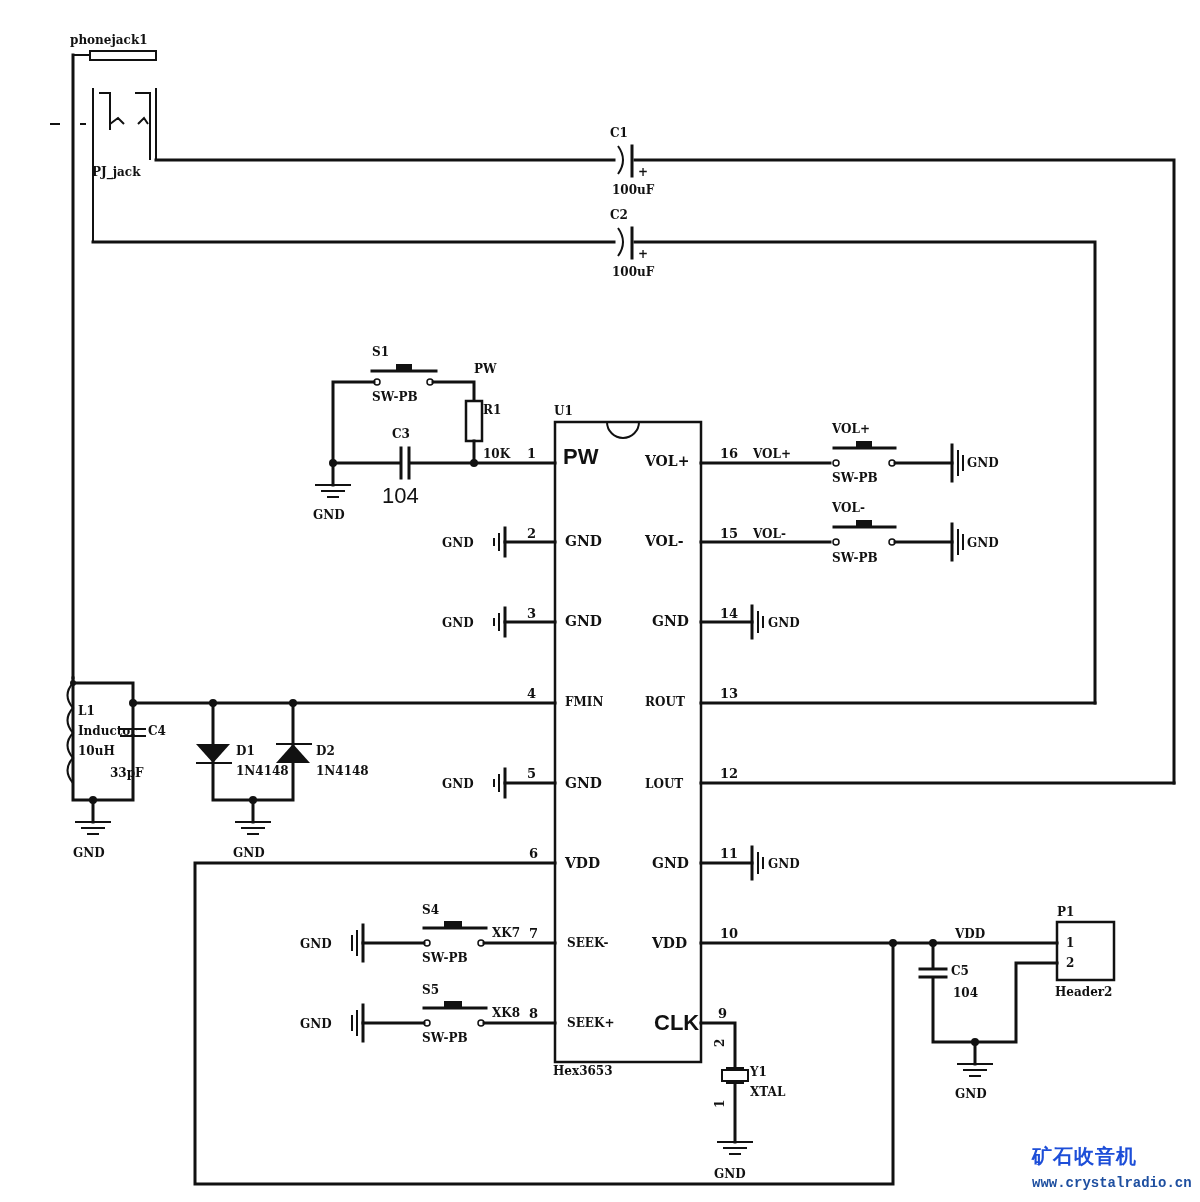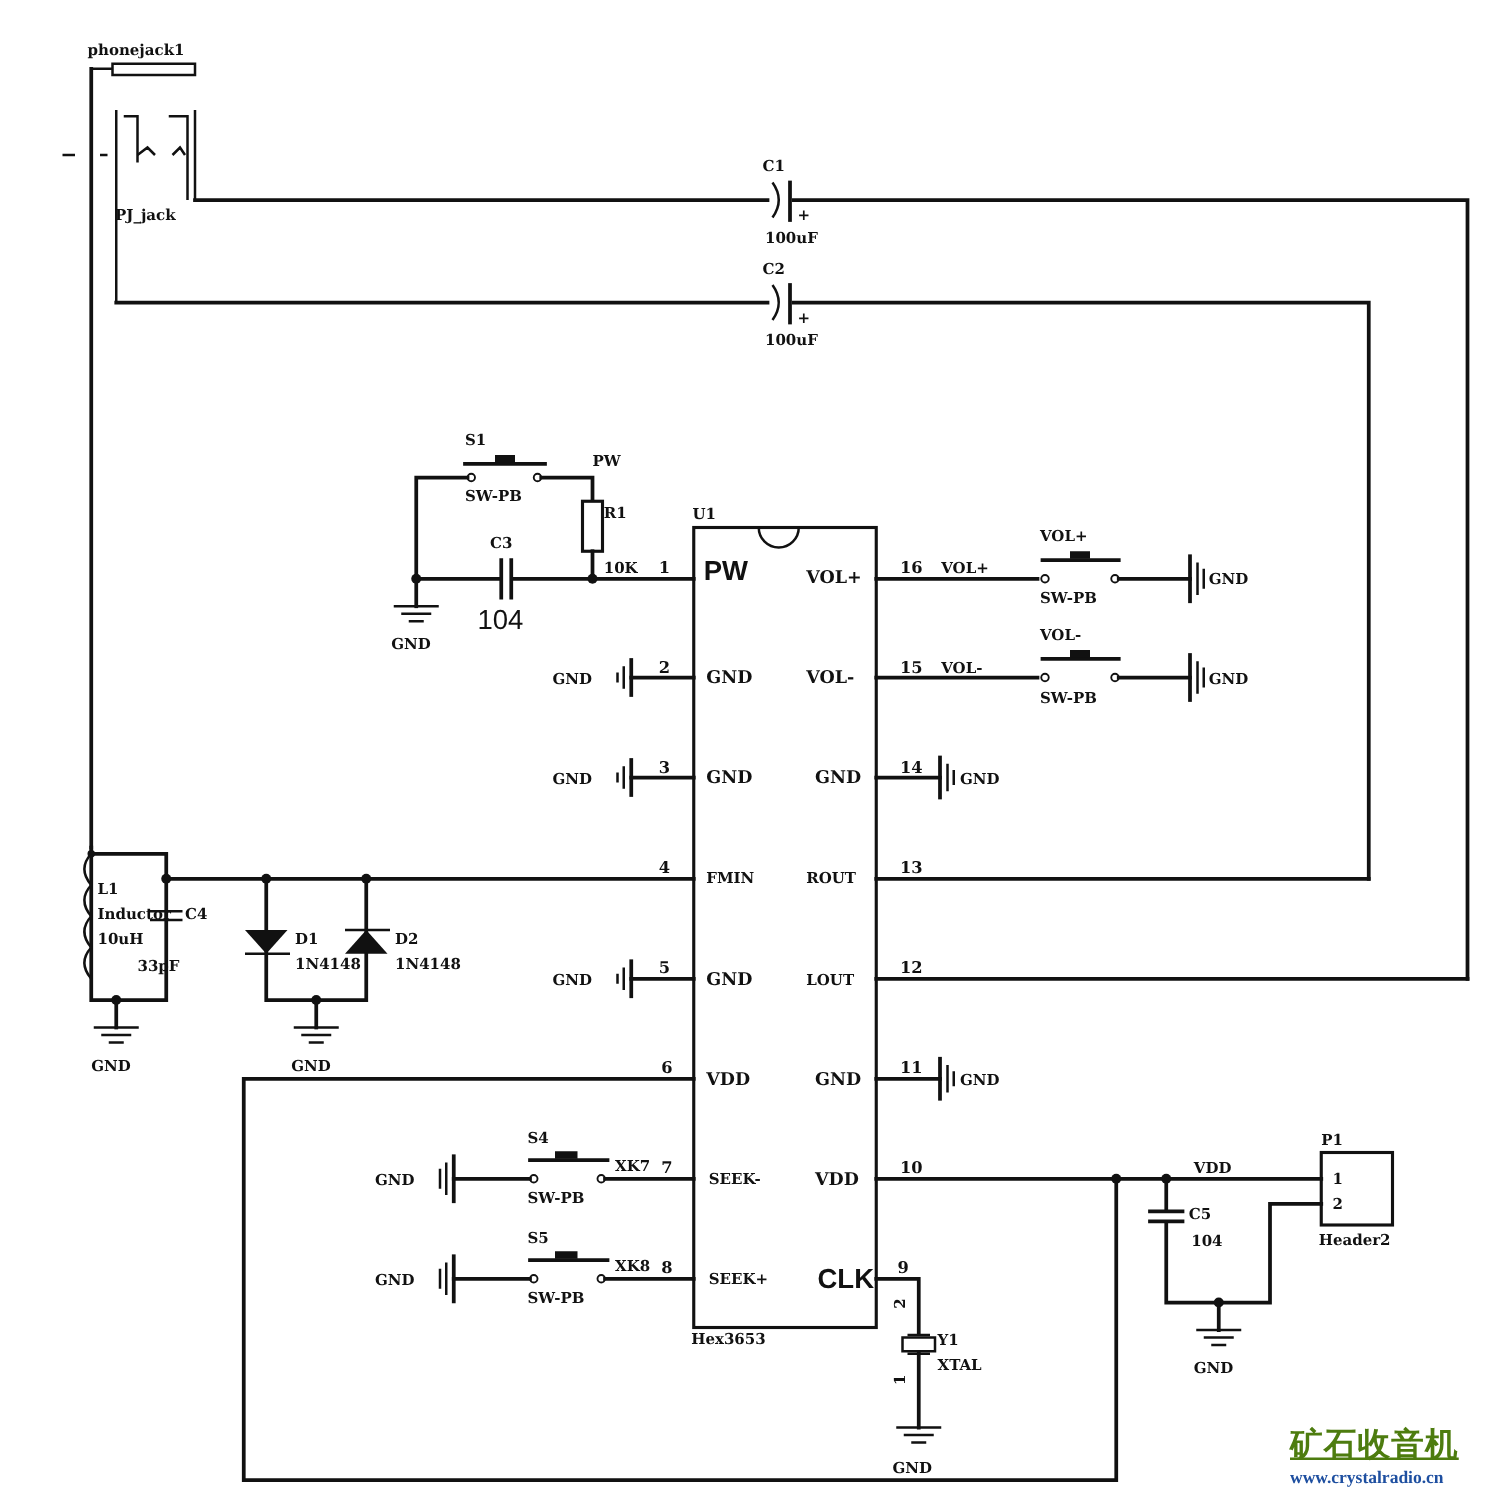--- a/index.html
+++ b/index.html
@@ -6,22 +6,22 @@
   body { width: 1200px; height: 1202px; position: relative; overflow: hidden; }
   svg#schem { position: absolute; left: 0; top: 0; }
   .w { stroke: #111; stroke-width: 3; fill: none; stroke-linecap: square; }
   .wt { stroke: #111; stroke-width: 2; fill: none; }
   .lbl { font-family: "DejaVu Serif", serif; font-weight: bold; font-size: 14px; fill: #111; }
   .lbl-sm { font-family: "DejaVu Serif", serif; font-weight: bold; font-size: 12px; fill: #111; }
   .lbl-big { font-family: "Liberation Sans", sans-serif; font-size: 22px; fill: #111; }
   .pin { font-family: "DejaVu Serif", serif; font-weight: bold; font-size: 13px; fill: #111; }
   .dot { fill: #111; }
   .logo { position: absolute; left: 1032px; top: 1138px; }
-  .logo-cn { font-family: "DejaVu Sans", sans-serif; font-weight: bold; font-size: 26px; color: #4d7c0f; letter-spacing: 1px; line-height: 36px; text-decoration: underline; }
-  .logo-url { font-family: Liberation Serif, serif; font-weight: bold; font-size: 14px; color: #1e4fa0; line-height: 18px; }
+  .logo-cn { font-family: "DejaVu Sans", sans-serif; font-weight: bold; font-size: 20px; color: #1d4ed8; letter-spacing: 1px; line-height: 36px; }
+  .logo-url { font-family: Liberation Mono, monospace; font-weight: bold; font-size: 14px; color: #1e4fa0; line-height: 18px; }
 </style>
 </head>
 <body>
 
 <svg id="schem" width="1200" height="1202" viewBox="0 0 1200 1202">
 
   <g>
     <text class="lbl-sm" x="70" y="44">phonejack1</text>
     <rect x="90" y="51" width="66" height="9" fill="none" stroke="#111" stroke-width="2"></rect>
     <path class="wt" d="M73,55 L90,55"></path>

